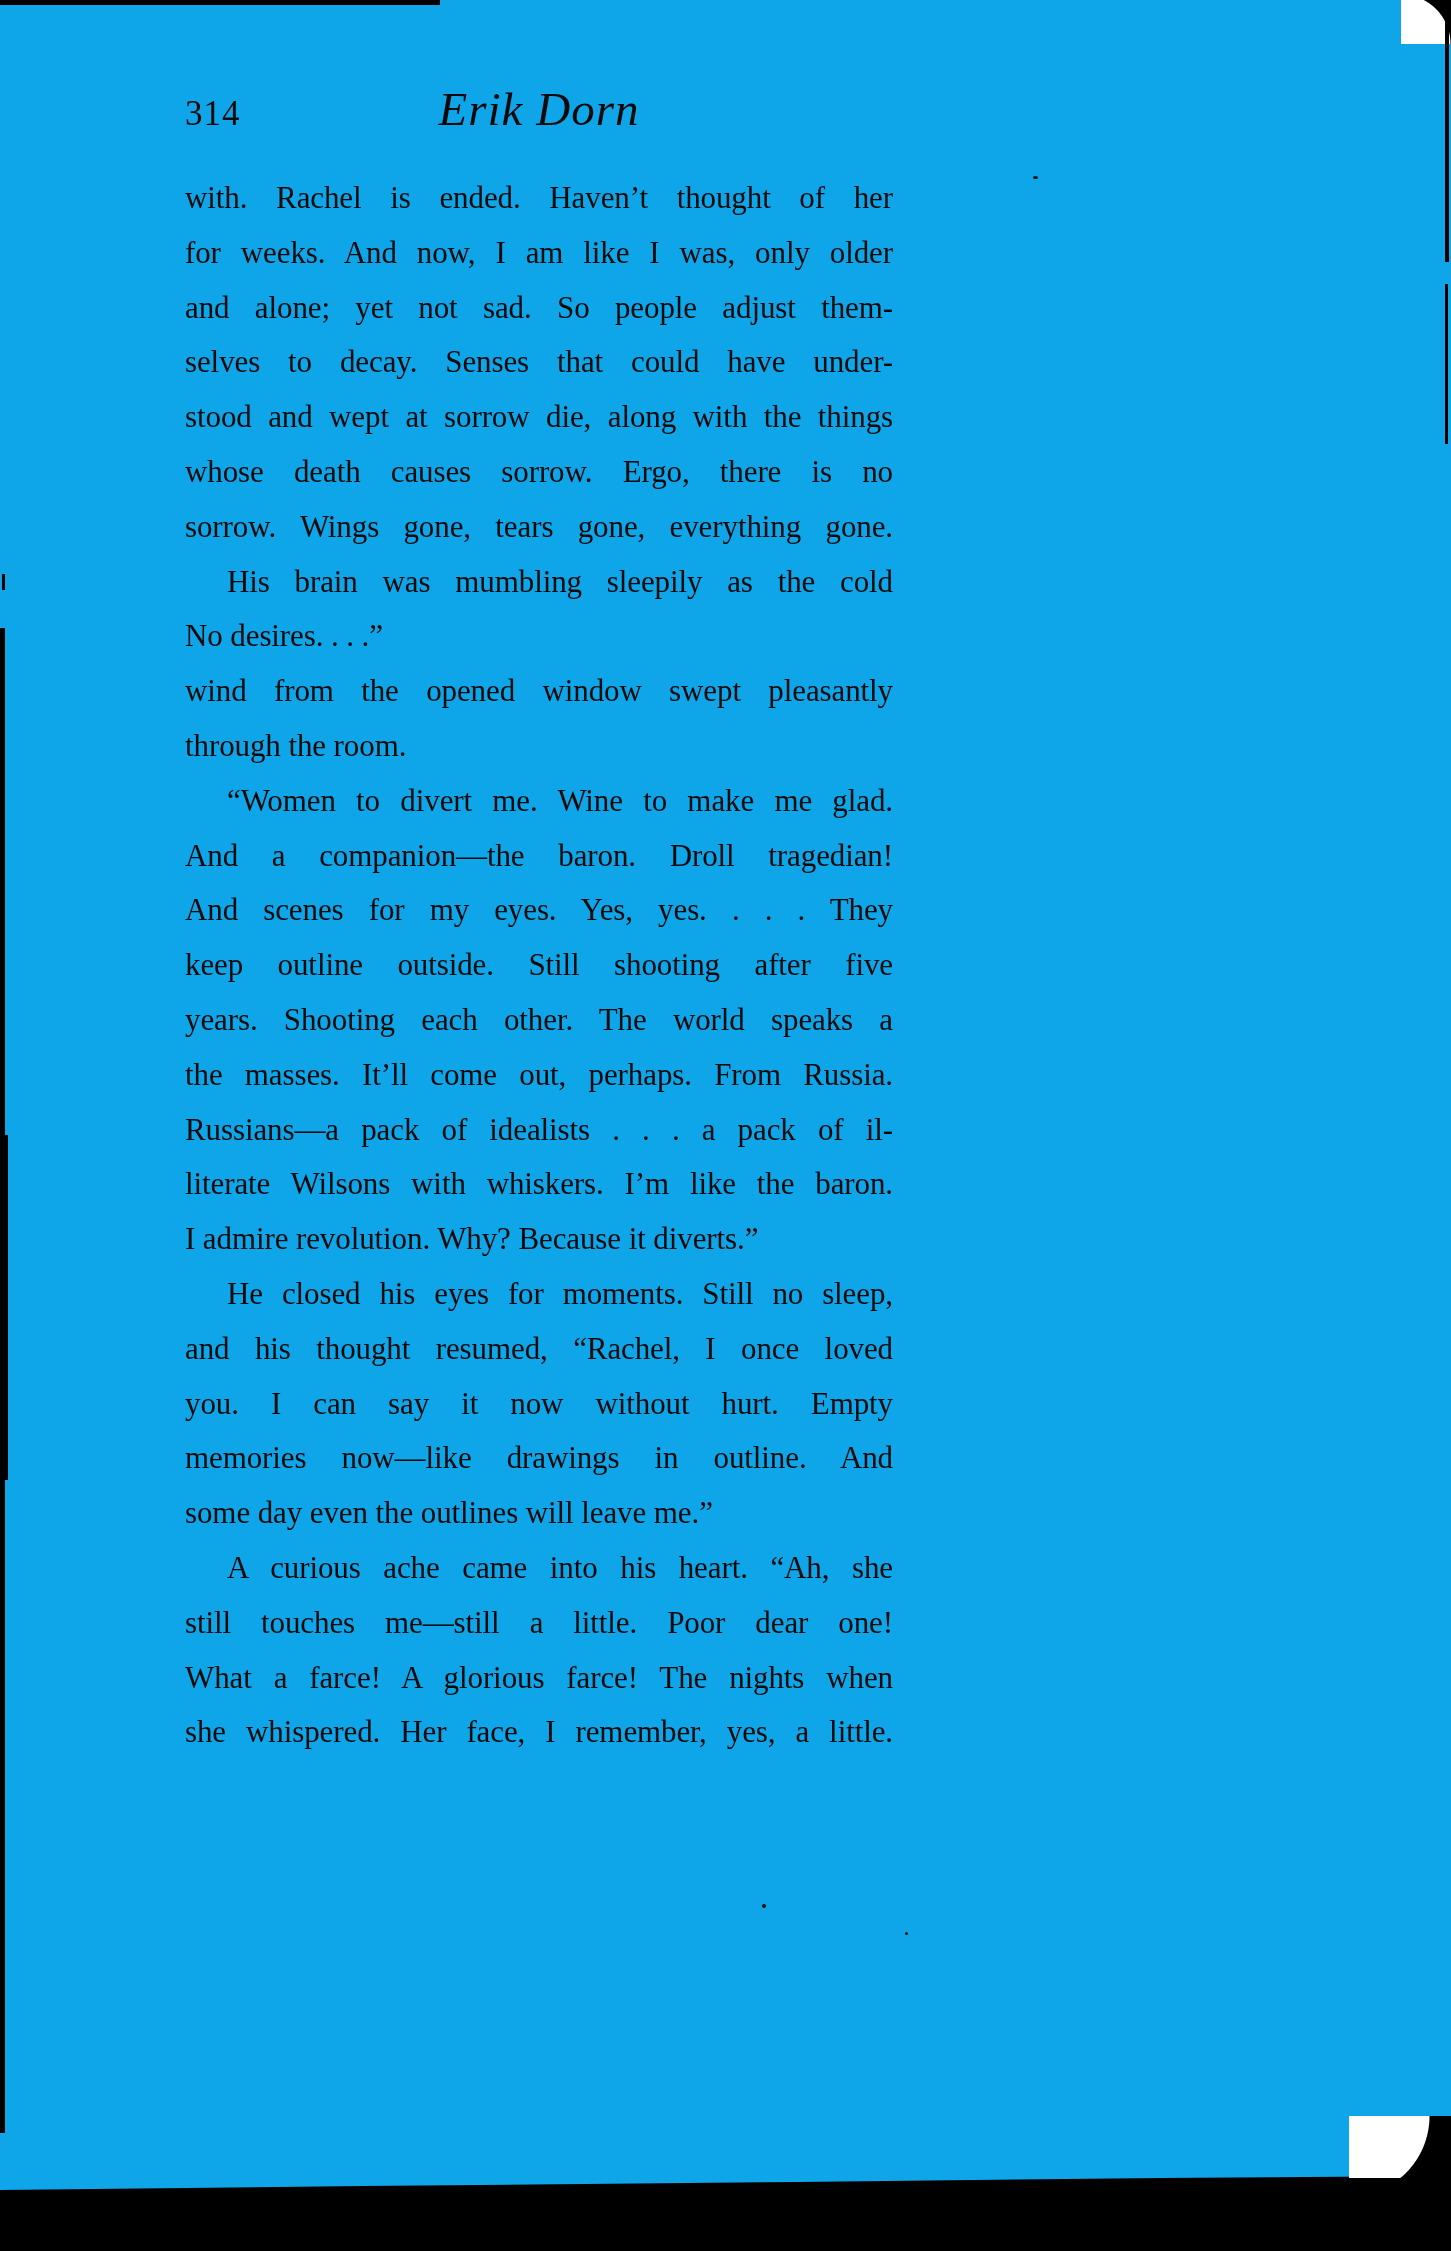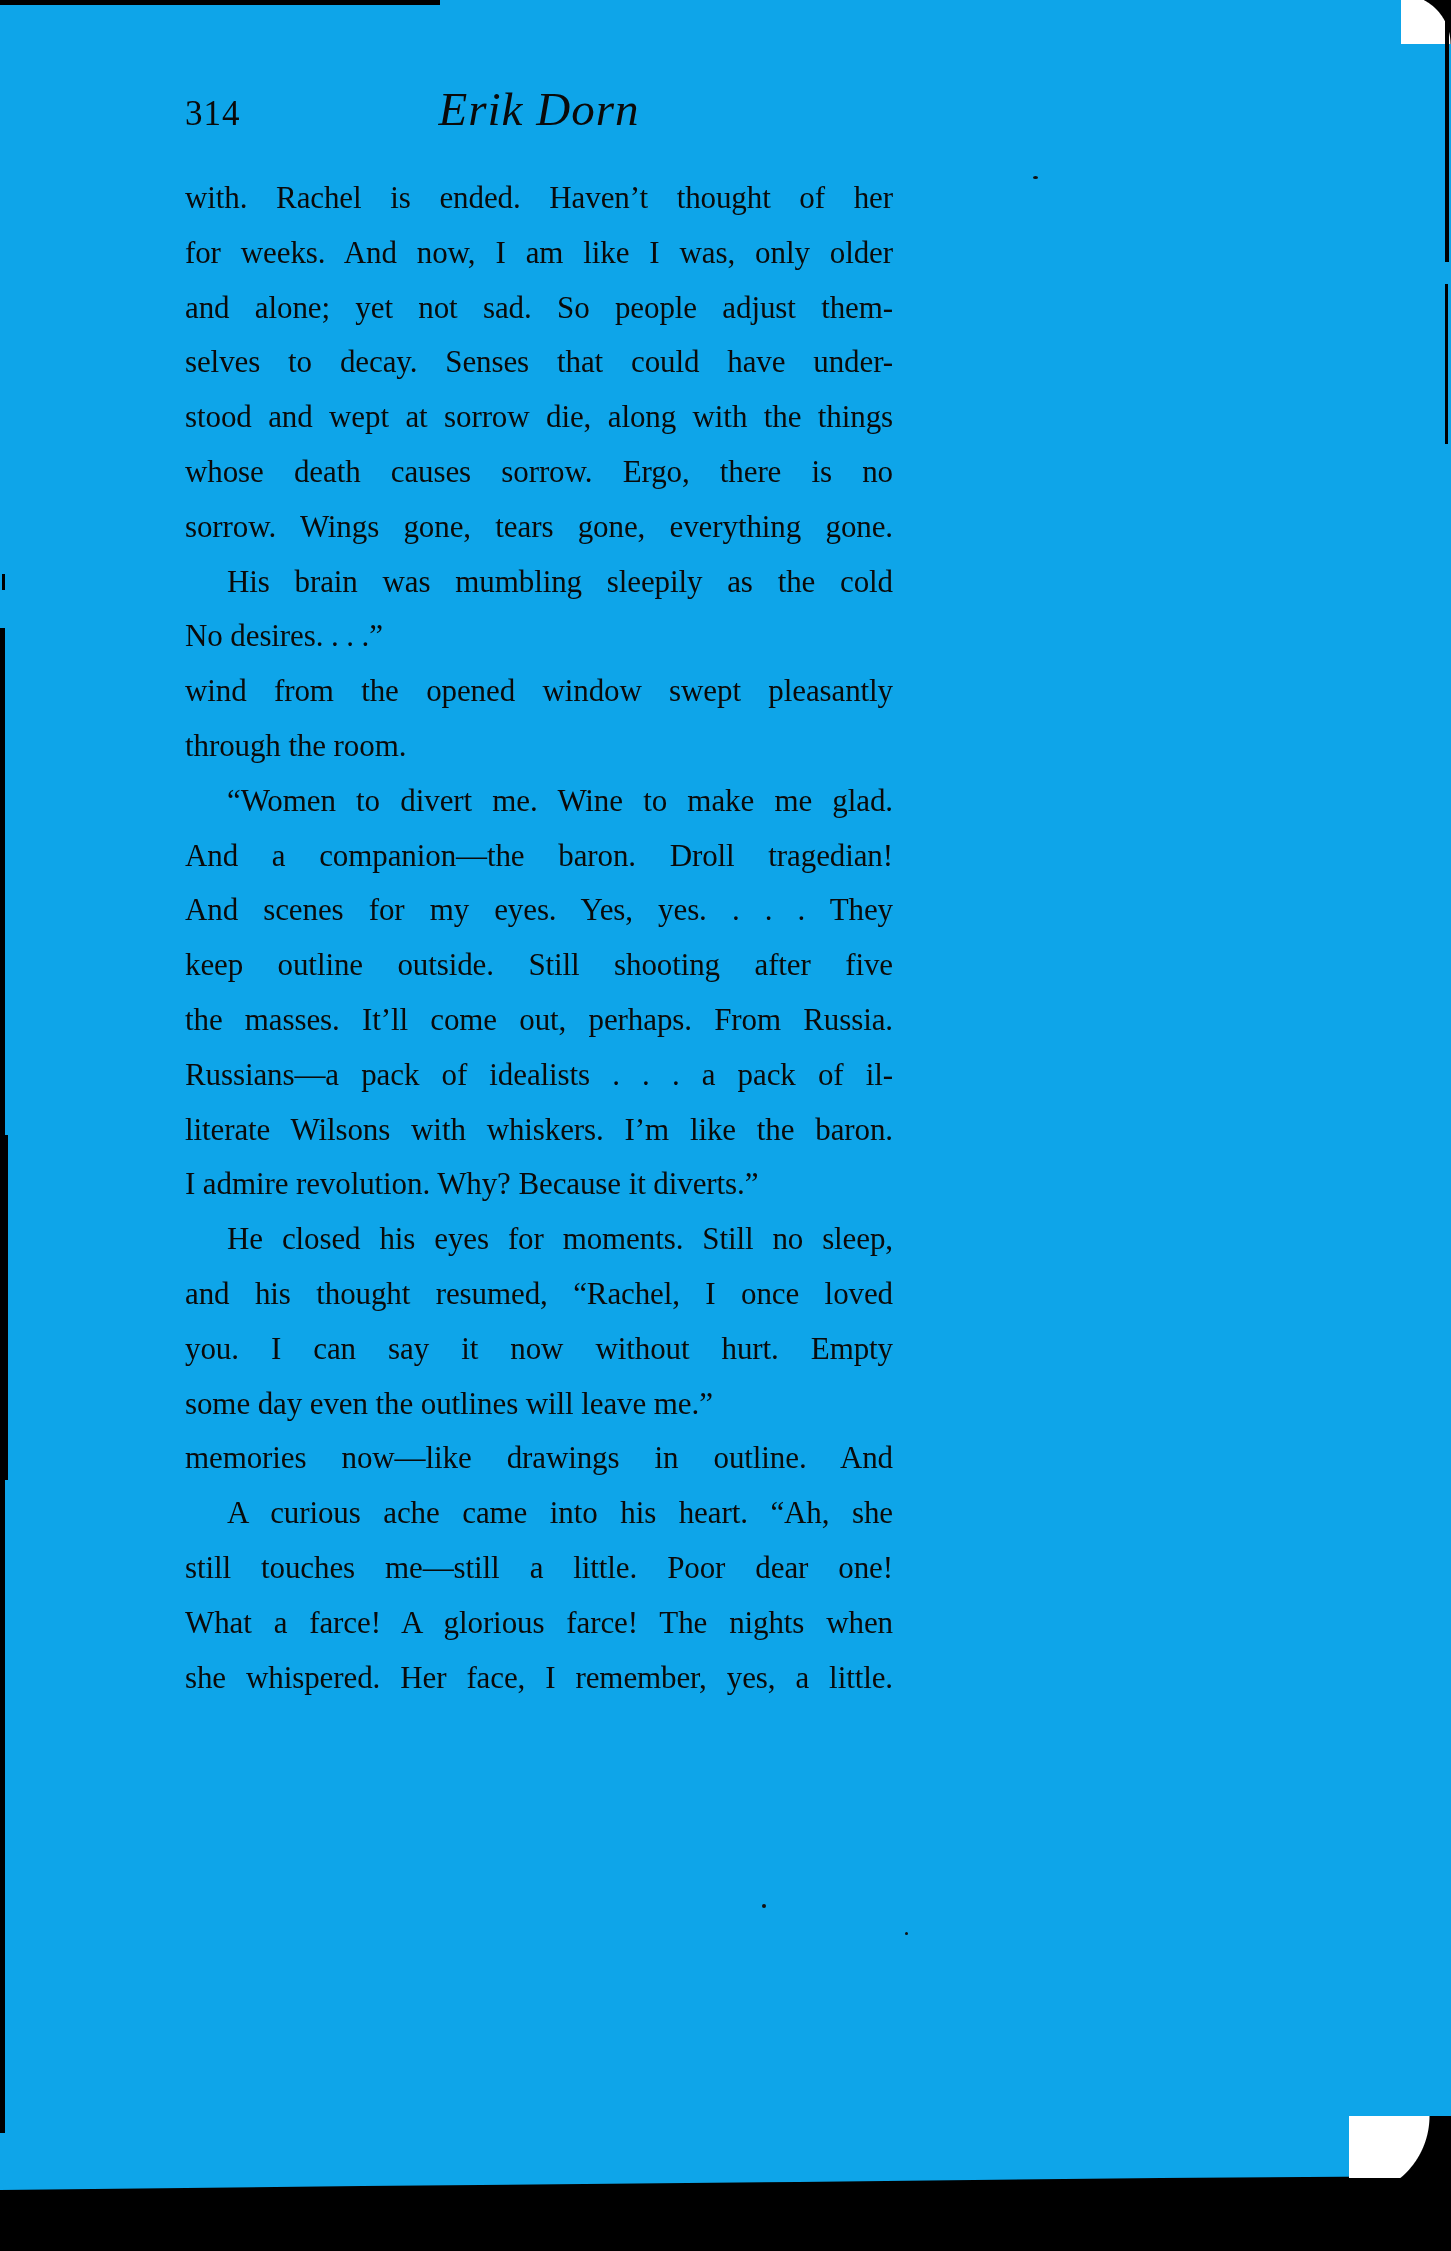--- a/index.html
+++ b/index.html
@@ -77,29 +77,30 @@
       <div class="line">whose death causes sorrow.  Ergo, there is no</div>
       <div class="line">sorrow.  Wings gone, tears gone, everything gone.</div>
       <div class="line indent">His brain was mumbling sleepily as the cold</div>
       <div class="line para-end">No desires. . . .”</div>
       <div class="line">wind from the opened window swept pleasantly</div>
       <div class="line para-end">through the room.</div>
       <div class="line indent">“Women to divert me.  Wine to make me glad.</div>
       <div class="line">And a companion—the baron.  Droll tragedian!</div>
       <div class="line">And scenes for my eyes.  Yes, yes. . . .  They</div>
       <div class="line">keep outline outside.  Still shooting after five</div>
+      <div class="line">years.  Shooting each other.  The world speaks a</div>
       <div class="line">the masses.  It’ll come out, perhaps.  From Russia.</div>
       <div class="line">Russians—a pack of idealists . . . a pack of il-</div>
       <div class="line">literate Wilsons with whiskers.  I’m like the baron.</div>
       <div class="line para-end">I admire revolution.  Why?  Because it diverts.”</div>
       <div class="line indent">He closed his eyes for moments.  Still no sleep,</div>
       <div class="line">and his thought resumed, “Rachel, I once loved</div>
       <div class="line">you.  I can say it now without hurt.  Empty</div>
+      <div class="line">memories now—like drawings in outline.  And</div>
       <div class="line para-end">some day even the outlines will leave me.”</div>
-      <div class="line">memories now—like drawings in outline.  And</div>
       <div class="line indent">A curious ache came into his heart.  “Ah, she</div>
       <div class="line">still touches me—still a little.  Poor dear one!</div>
       <div class="line">What a farce!  A glorious farce!  The nights when</div>
       <div class="line">she whispered.  Her face, I remember, yes, a little.</div>
     </div>
 
   <div class="art art-top-strip"></div>
   <div class="art art-corner-tr"></div>
   <div class="art art-right-line-a"></div>
   <div class="art art-right-line-b"></div>

